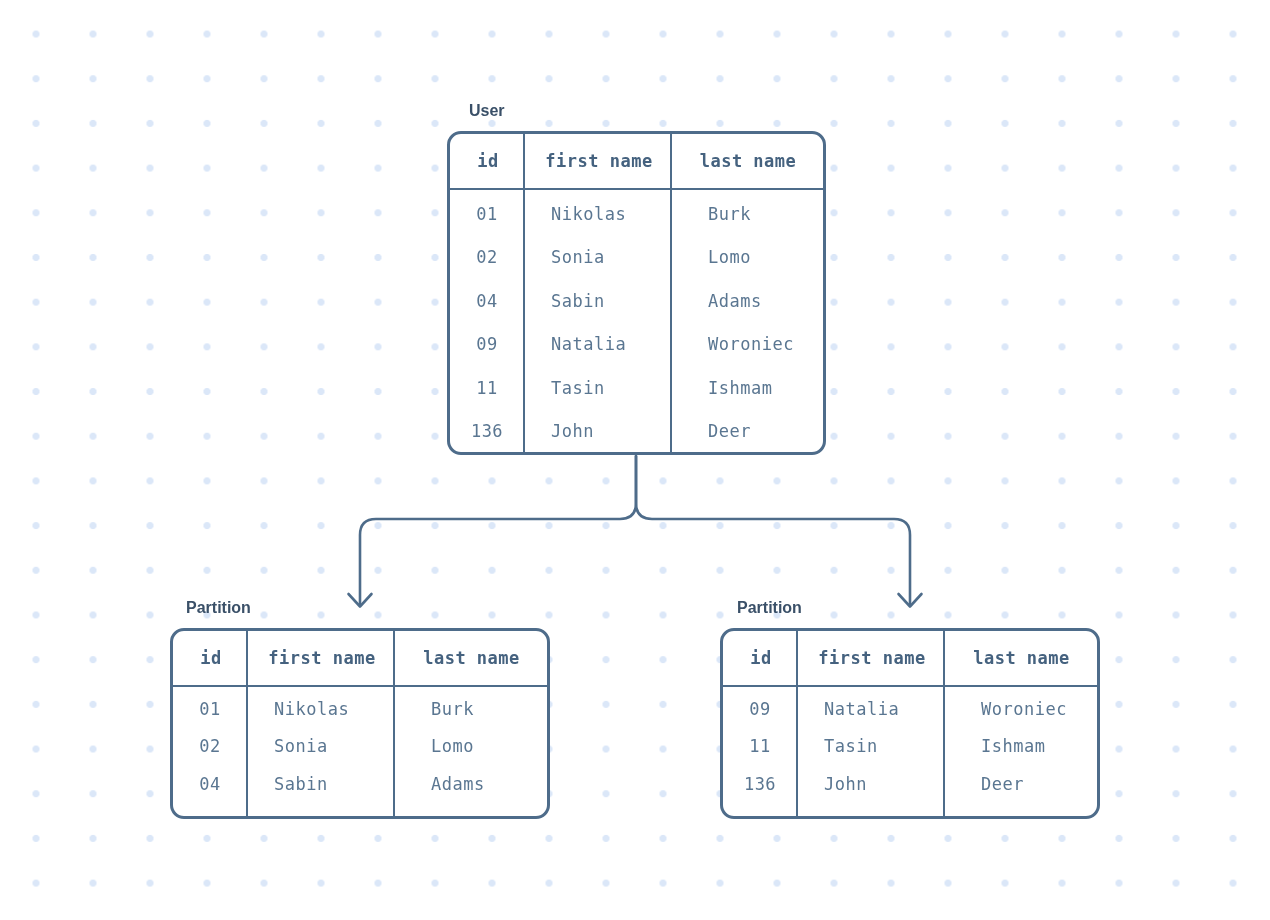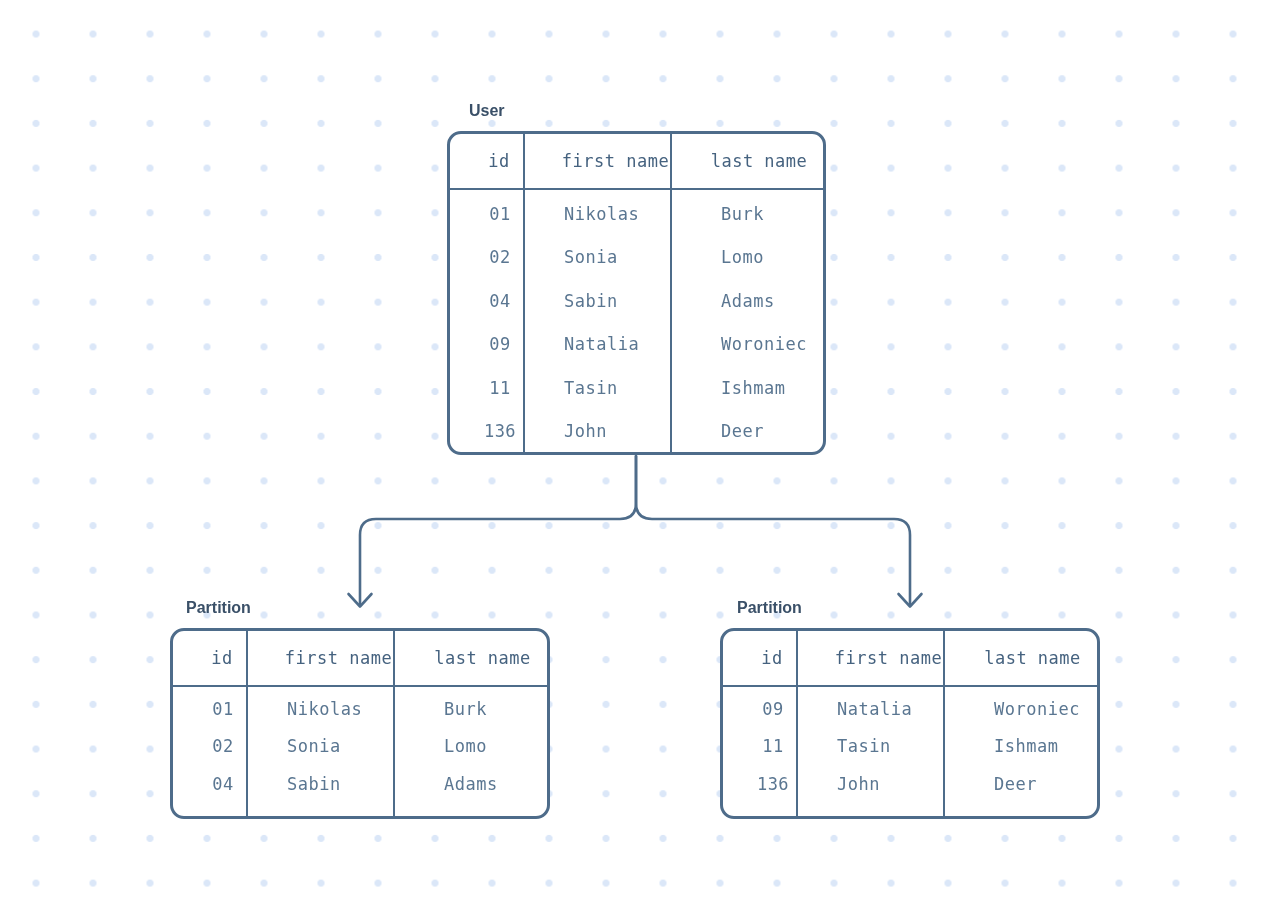--- a/index.html
+++ b/index.html
@@ -38,25 +38,25 @@
   .v1{left:73px;}
   .v2{left:220px;}
   .hline{position:absolute;left:0;right:0;top:54px;height:1.5px;background:#4e6c8a;}
 
   .row{display:flex;}
   .cell{
     display:flex;align-items:center;
     font-size:17px;letter-spacing:0.5px;
     color:#5a7691;white-space:nowrap;
   }
-  .c0{width:74px;justify-content:center;padding-left:13px;}
+  .c0{width:74px;justify-content:center;padding-left:0;}
   .c1{width:147px;padding-left:27px;box-sizing:border-box;}
   .c2{flex:1;padding-left:37px;}
   .header{height:54px;}
-  .header .cell{font-weight:normal;color:#45627f;justify-content:center;padding-left:12px;}
+  .header .cell{font-weight:bold;color:#45627f;justify-content:center;padding-left:1px;}
   .t-user .body{padding-top:4px;}
   .t-user .body .row{height:43.5px;}
   .t-part .body{padding-top:5px;}
   .t-part .body .row{height:37.5px;}
 
   
   .b-user{left:447px;top:131px;}
   .b-user .tbl{width:379px;height:324px;}
   .b-user .tbl-title{left:22px;}
   .b-pleft{left:170px;top:628px;}

